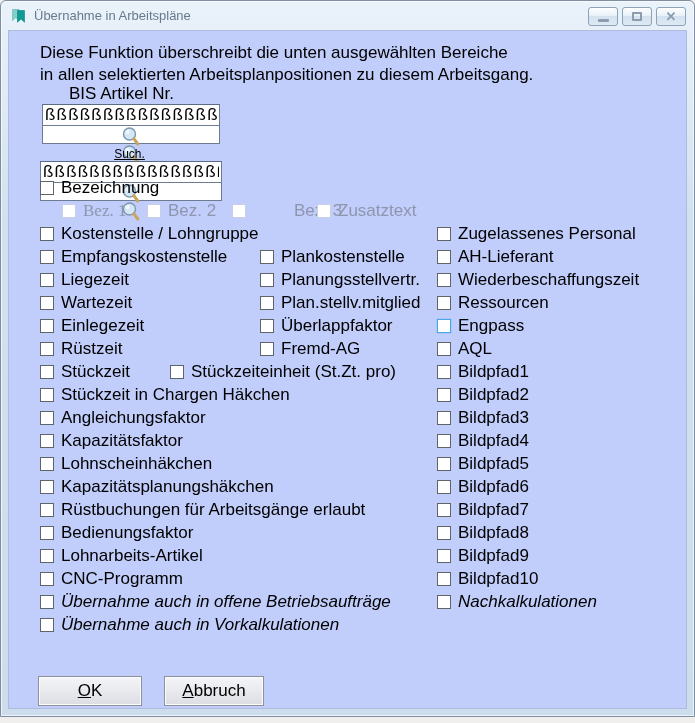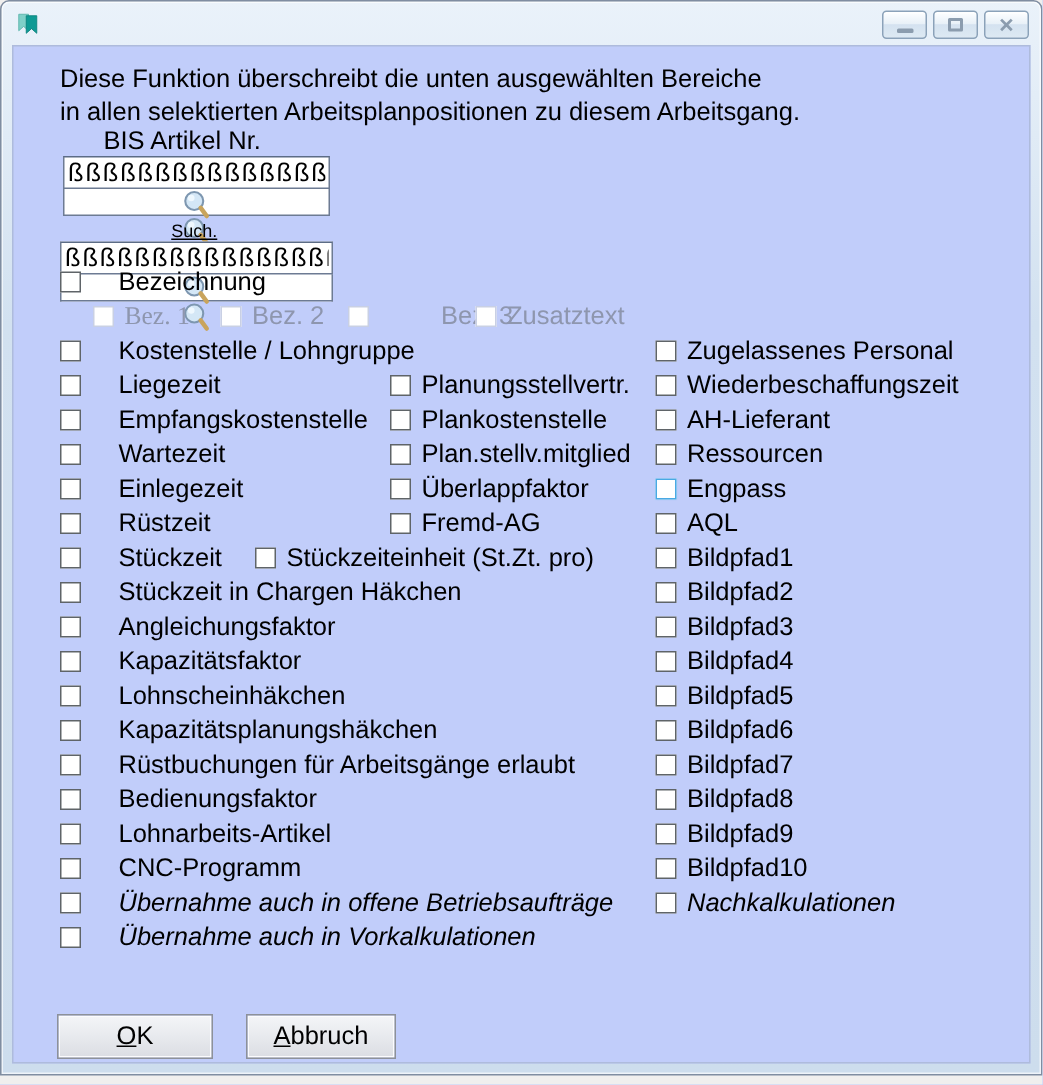--- a/index.html
+++ b/index.html
@@ -55,21 +55,21 @@
     background:#fff; font-family:"Liberation Sans", sans-serif;
     font-size:17px; letter-spacing:1.2px; padding:0 2px; color:#000;
   }
   .fld.w1 { width:178px; }
   .fld.w2 { width:182px; }
   .mag { width:20px; height:21px; margin:0 3px; flex:none; }
   .such-label { font-size:12px; margin-right:3px;text-decoration:underline; }
   .grid { position:absolute; left:0; top:145px; width:100%; }
   .row { position:relative; height:23px; }
   .cell { position:absolute; top:0; height:23px; display:flex; align-items:center; white-space:nowrap; font-size:17px; color:#000; }
-  .pos-c1  { left:31px;gap:18px; }
+  .pos-c1  { left:31px; }
   .pos-c2  { left:251px; }
   .pos-c3  { left:428px; }
   .pos-mid { left:161px; }
   .pos-sub1{ left:53px;font-family:Liberation Serif, serif; }
   .pos-sub2{ left:138px; }
   .pos-sub3{ left:223px;gap:41px; }
   .pos-sub4{ left:308px; }
   .cb {
     width:14px; height:14px; flex:none;
     background:#fff; border:1px solid #5f6468; margin-right:7px;
@@ -94,20 +94,21 @@
 </head>
 <body>
 
 <div class="window">
 
   <div class="titlebar">
     <svg class="app-icon" viewBox="0 0 16 16">
       <path d="M1.5 1.5 H8 V12.5 L4.75 9.6 L1.5 12.5 Z" fill="#7fd0c8" stroke="#5bb4ac" stroke-width="0.6"></path>
       <path d="M6.5 2.5 H13.5 V14.2 L10 11.1 L6.5 14.2 Z" fill="#0e9a94" stroke="#0b837e" stroke-width="0.6"></path>
     </svg>
+    <span class="title">Übernahme in Arbeitspläne</span>
     <span class="winbtns">
       <span class="wbtn">
           <span class="glyph-min"></span>
         </span>
       <span class="wbtn">
           <span class="glyph-max"></span>
         </span>
       <span class="wbtn">
           <span class="glyph-close">✕</span>
         </span>
@@ -186,43 +187,43 @@
             <span class="lbl">Kostenstelle / Lohngruppe</span>
           </span>
           <span class="cell pos-c3">
             <span class="cb"></span>
             <span class="lbl">Zugelassenes Personal</span>
           </span>
         </div>
         <div class="row">
           <span class="cell pos-c1">
             <span class="cb"></span>
+            <span class="lbl">Empfangskostenstelle</span>
+          </span>
+          <span class="cell pos-c2">
+            <span class="cb"></span>
+            <span class="lbl">Plankostenstelle</span>
+          </span>
+          <span class="cell pos-c3">
+            <span class="cb"></span>
+            <span class="lbl">AH-Lieferant</span>
+          </span>
+        </div>
+        <div class="row">
+          <span class="cell pos-c1">
+            <span class="cb"></span>
             <span class="lbl">Liegezeit</span>
           </span>
           <span class="cell pos-c2">
             <span class="cb"></span>
             <span class="lbl">Planungsstellvertr.</span>
           </span>
           <span class="cell pos-c3">
             <span class="cb"></span>
             <span class="lbl">Wiederbeschaffungszeit</span>
-          </span>
-        </div>
-        <div class="row">
-          <span class="cell pos-c1">
-            <span class="cb"></span>
-            <span class="lbl">Empfangskostenstelle</span>
-          </span>
-          <span class="cell pos-c2">
-            <span class="cb"></span>
-            <span class="lbl">Plankostenstelle</span>
-          </span>
-          <span class="cell pos-c3">
-            <span class="cb"></span>
-            <span class="lbl">AH-Lieferant</span>
           </span>
         </div>
         <div class="row">
           <span class="cell pos-c1">
             <span class="cb"></span>
             <span class="lbl">Wartezeit</span>
           </span>
           <span class="cell pos-c2">
             <span class="cb"></span>
             <span class="lbl">Plan.stellv.mitglied</span>

